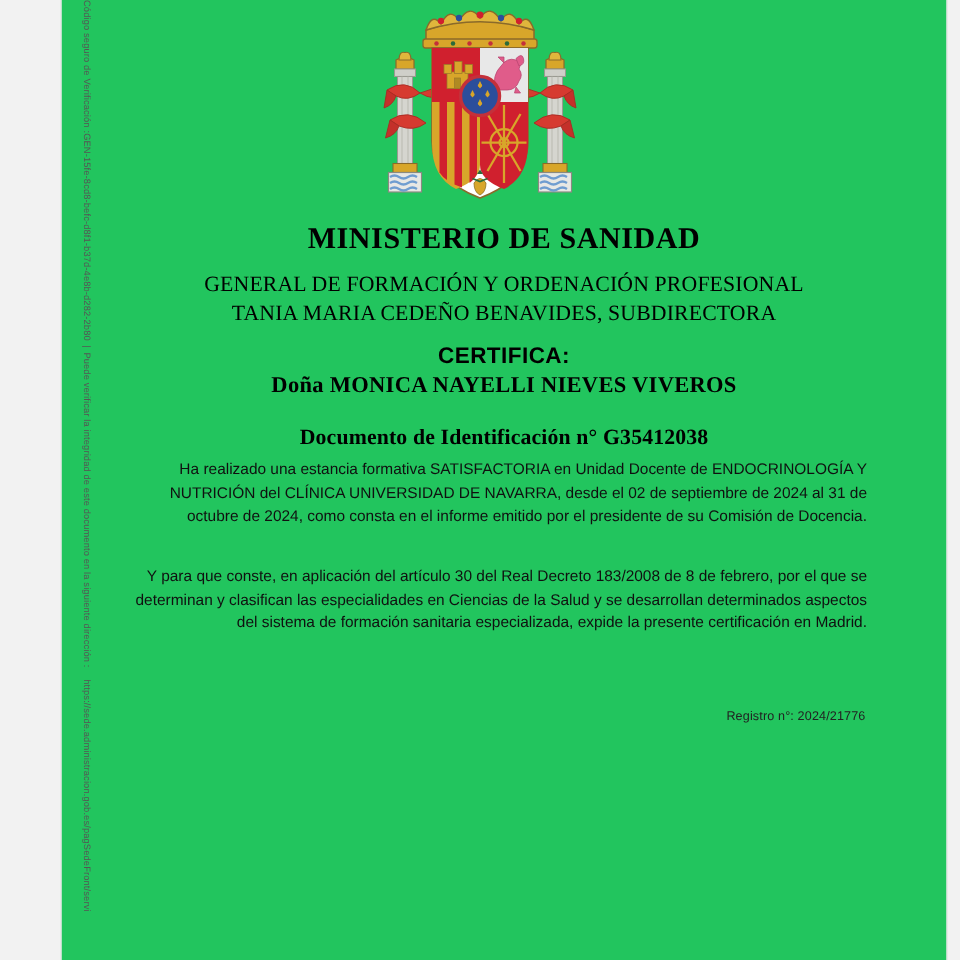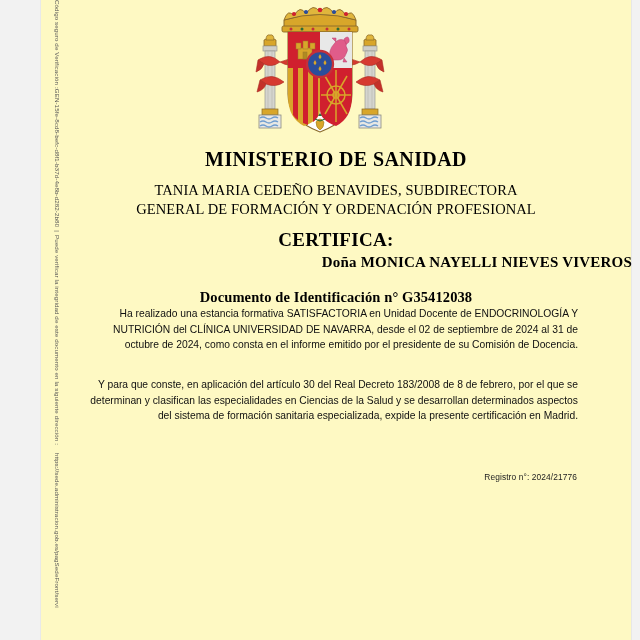--- a/index.html
+++ b/index.html
@@ -11,21 +11,21 @@
     height: 640px;
     background: #f0f0f0;
     font-family: "Liberation Serif", serif;
     overflow: hidden;
   }
 
   #page {
     position: relative;
     width: 640px;
     height: 640px;
-    background: #fef9c3;
+    background: #22c55e;
     box-sizing: border-box;
     overflow: hidden;
   }
 
   
   .gutter {
     position: absolute;
     left: 0;
     top: 0;
     width: 40px;
@@ -98,42 +98,41 @@
   }
   .h-officer {
     font-family: "Liberation Serif", serif;
     font-size: 14.5px;
     color: #000;
     line-height: 1.28;
     margin: 0 0 10px 0;
     letter-spacing: 0.1px;
   }
   .h-certifica {
-    font-family: Liberation Serif, serif;
-    font-weight: bold;
-    font-size: 19px;
+    font-family: Liberation Sans, sans-serif;
+    font-weight: bold;
+    font-size: 15px;
     margin: 0;
     line-height: 1.3;
     letter-spacing: 0.3px;
   }
   .h-que {
     font-family: "Liberation Serif", serif;
     font-weight: bold;
     font-size: 13.5px;
     margin: 1px 0 12px 0;
     line-height: 1.3;
   }
   .h-name {
     font-family: "Liberation Serif", serif;
     font-weight: bold;
     font-size: 15px;
     margin: 0 0 8px 0;
     line-height: 1.3;
     letter-spacing: 0.2px;
-    text-align: right;
   }
   .h-docid {
     font-family: "Liberation Serif", serif;
     font-weight: bold;
     font-size: 14.5px;
     margin: 16px 0 4px 0;
     line-height: 1.3;
     letter-spacing: 0.1px;
   }
 
@@ -294,22 +293,22 @@
             <circle cx="70" cy="67" r="1.4"></circle>
           </g>
         </g>
       </g>
     </svg>
   </div>
 
   <div class="doc-body">
     <div class="h-ministry">MINISTERIO DE SANIDAD</div>
     <div class="h-officer">
+      <div>GENERAL DE FORMACIÓN Y ORDENACIÓN PROFESIONAL</div>
       <div>TANIA MARIA CEDEÑO BENAVIDES, SUBDIRECTORA</div>
-      <div>GENERAL DE FORMACIÓN Y ORDENACIÓN PROFESIONAL</div>
     </div>
     <div class="h-certifica">CERTIFICA:</div>
     <div class="h-name">Doña MONICA NAYELLI NIEVES VIVEROS</div>
     <div class="h-docid">Documento de Identificación n° G35412038</div>
   </div>
 
   <div class="paras">
     <p class="para">Ha realizado una estancia formativa SATISFACTORIA en Unidad Docente de ENDOCRINOLOGÍA Y NUTRICIÓN del CLÍNICA UNIVERSIDAD DE NAVARRA, desde el 02 de septiembre de 2024 al 31 de octubre de 2024, como consta en el informe emitido por el presidente de su Comisión de Docencia.</p>
     <p class="para">Y para que conste, en aplicación del artículo 30 del Real Decreto 183/2008 de 8 de febrero, por el que se determinan y clasifican las especialidades en Ciencias de la Salud y se desarrollan determinados aspectos del sistema de formación sanitaria especializada, expide la presente certificación en Madrid.</p>
   </div>

